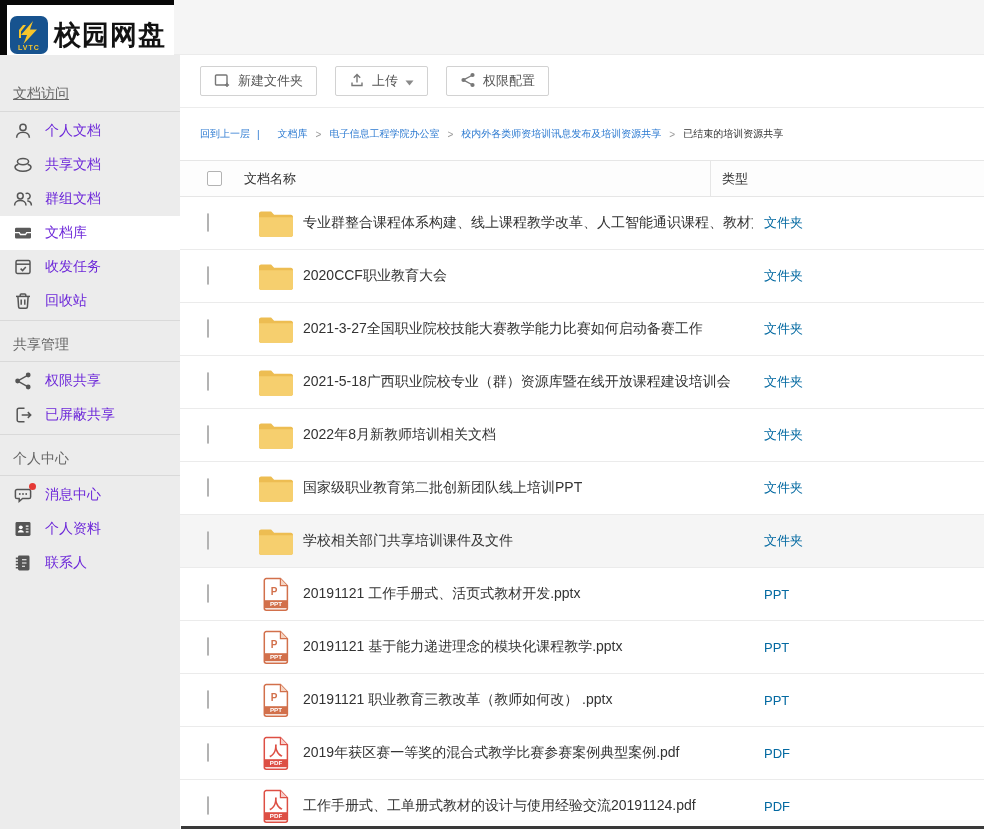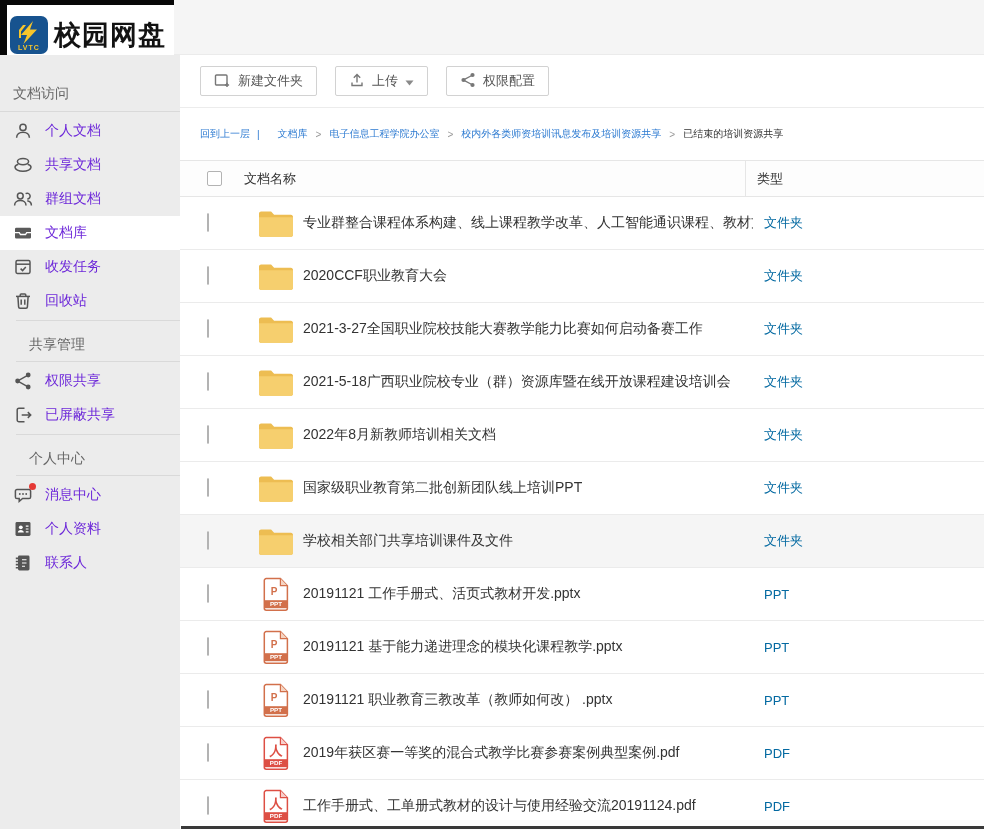--- a/index.html
+++ b/index.html
@@ -15,22 +15,22 @@
   .logo-title { font-size:27px; font-weight:bold; color:#121212; margin-left:6px; letter-spacing:1px; white-space:nowrap; }
   .header-rest { flex:1; background:#f5f5f5; border-bottom:1px solid #ebebeb; }
 
   
   .body { display:flex; height:774px; }
   .sidebar { width:180px; flex:none; background:#ececec; font-size:14px; }
   .main { flex:1; background:#fff; display:flex; flex-direction:column; overflow:hidden; }
 
   
   .section-header { color:#666; padding-left:13px; border-bottom:1px solid #d9d9d9; }
-  .section-header.first { height:57px; padding-top:30px; }
-  .section-header.later { height:42px; padding-top:15px; border-top:1px solid #d9d9d9;margin-left:16px; }
+  .section-header.first { height:57px; padding-top:30px;text-decoration:underline; }
+  .section-header.later { height:42px; padding-top:15px; border-top:1px solid #d9d9d9; }
   .section-items { padding:2px 0; }
   .nav-item { height:34px; display:flex; align-items:center; padding-left:13px; color:#6d28d9; cursor:pointer; }
   .nav-item.selected { background:#fff; }
   .nav-icon { position:relative; width:20px; height:20px; margin-right:12px; flex:none; display:flex; align-items:center; justify-content:center; }
   .badge-dot { position:absolute; top:-2px; right:-3px; width:7px; height:7px; border-radius:50%; background:#e53935; }
 
   
   .toolbar { height:53px; flex:none; display:flex; align-items:center; gap:18px; padding-left:20px; border-bottom:1px solid #ececec; background:#fff; }
   .btn { display:inline-flex; align-items:center; gap:7px; height:30px; padding:0 13px; background:#fff;
          border:1px solid #d2d2d2; border-radius:2px; font-size:13px; color:#555; cursor:pointer; white-space:nowrap; }
@@ -43,21 +43,21 @@
   .crumb-link { color:#2c7ad1; cursor:pointer; margin:0 4px; }
   .crumb-current { color:#333; margin-left:4px; }
   .crumb-sep { color:#999; margin:0 4px; }
 
   
   .table { flex:1; overflow:hidden; }
   .thead { display:flex; align-items:stretch; height:37px; border-top:1px solid #e6e6e6; border-bottom:1px solid #e6e6e6;
            background:#fdfdfd; font-size:13px; color:#333;gap:9px; }
   .thead .hc-check { display:flex; align-items:center; margin-left:27px; width:15px; }
   .thead .hc-name { display:flex; align-items:center; margin-left:13px; flex:1; }
-  .thead .hc-type { display:flex; align-items:center; width:239px; flex:none; border-left:1px solid #e6e6e6; padding-left:11px; }
+  .thead .hc-type { display:flex; align-items:center; width:274px; flex:none; border-left:1px solid #e6e6e6; padding-left:11px; }
   .trow { display:flex; align-items:center; height:53px; border-bottom:1px solid #ebebeb; background:#fff; }
   .trow.hovered { background:#f5f5f5; }
   .cell-check { margin-left:27px; width:15px; flex:none; }
   .checkbox { width:15px; height:15px; border:1px solid #b3b3b3; border-radius:2px; background:#fff; cursor:pointer; }
   .cell-icon { margin-left:35px; width:38px; flex:none; display:flex; justify-content:center; align-items:center; }
   .cell-name { margin-left:8px; width:450px; flex:none; overflow:hidden; white-space:nowrap; font-size:14px; color:#333; cursor:pointer; }
   .cell-type { width:231px; flex:none; padding-left:11px; font-size:13px; color:#0369a1; }
 
   .bottom-line { position:absolute; left:181px; right:0; bottom:0; height:3px; background:#3a3a3a; }
 </style>

